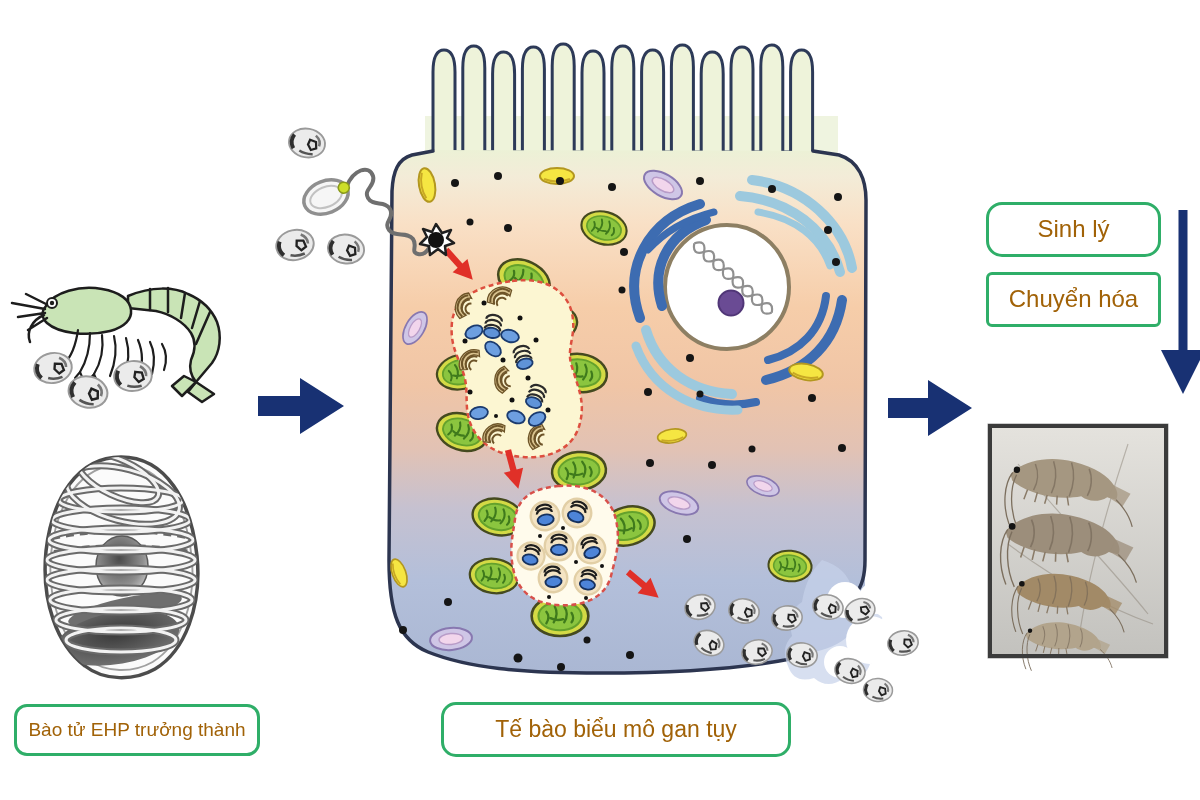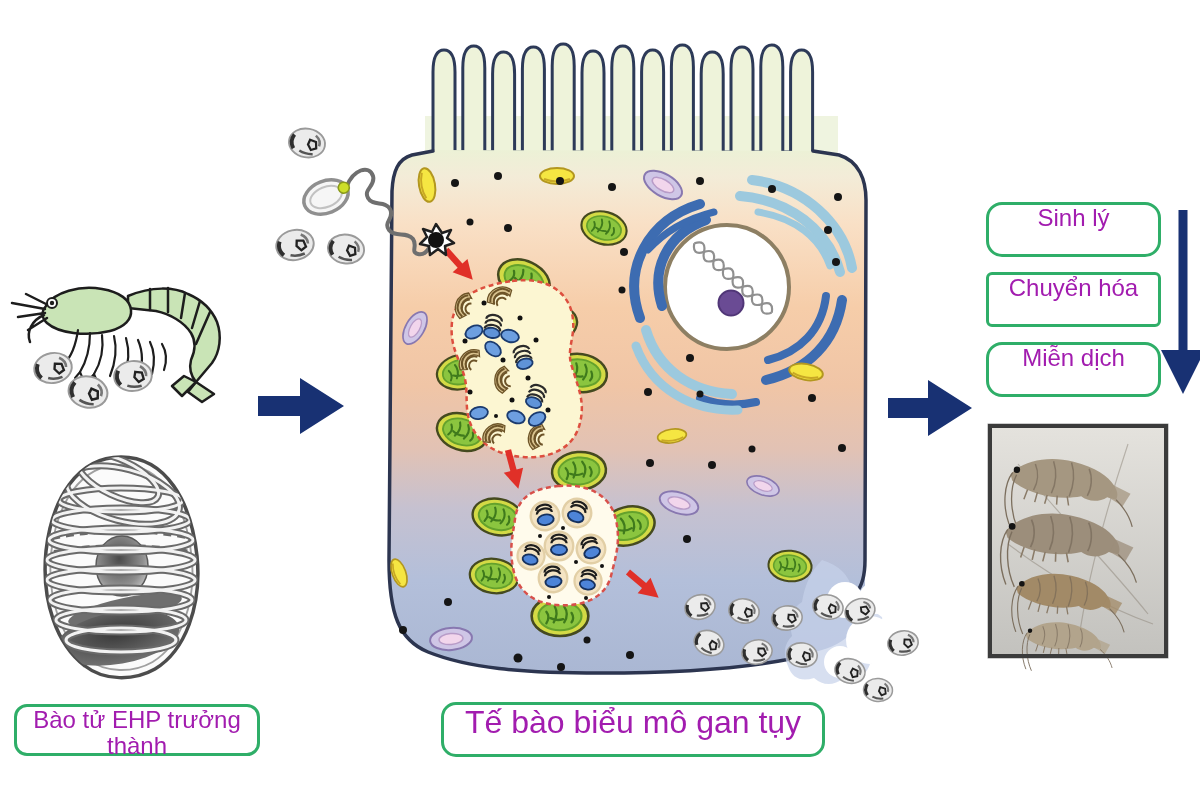--- a/index.html
+++ b/index.html
@@ -1,23 +1,23 @@
 <!DOCTYPE html>
 <html><head>
 <meta charset="utf-8">
 <style>
   html,body{margin:0;padding:0;background:#ffffff;}
   .canvas{position:relative;width:1200px;height:800px;background:#fff;overflow:hidden;
           font-family:"Liberation Sans",sans-serif;}
   .canvas svg{position:absolute;left:0;top:0;}
   .glabel{position:absolute;background:#fff;border:3px solid #2fae68;border-radius:13px;
-          display:flex;align-items:flex-start;justify-content:center;color:#a21caf;
+          display:flex;align-items:center;justify-content:center;color:#a16207;
           text-align:center;line-height:1.1;box-sizing:border-box;}
-  #label-spore{left:14px;top:704px;width:246px;height:52px;font-size:24px;}
-  #label-cell{left:441px;top:702px;width:384px;height:55px;font-size:32px;border-radius:15px;}
+  #label-spore{left:14px;top:704px;width:246px;height:52px;font-size:19px;}
+  #label-cell{left:441px;top:702px;width:350px;height:55px;font-size:23px;border-radius:15px;}
   .effect-box{left:986px;width:175px;height:55px;font-size:24px;border-radius:16px;}
   #effect-0{position:absolute;top:202px;}
   #effect-1{position:absolute;top:272px;border-radius:6px;}
   #effect-2{position:absolute;top:342px;}
 </style>
 </head>
 <body>
 
 <div class="canvas">
 
@@ -405,17 +405,14 @@
 <div class="glabel" id="label-spore">Bào tử EHP trưởng thành</div>
 
 <div class="glabel" id="label-cell">Tế bào biểu mô gan tụy</div>
 
 <div class="glabel effect-box" id="effect-0">
   <span>Sinh lý</span>
 </div>
 <div class="glabel effect-box" id="effect-1">
   <span>Chuyển hóa</span>
 </div>
-<div class="glabel effect-box" id="effect-2">
-  <span>Miễn dịch</span>
+
 </div>
 
-</div>
-
 </body></html>

